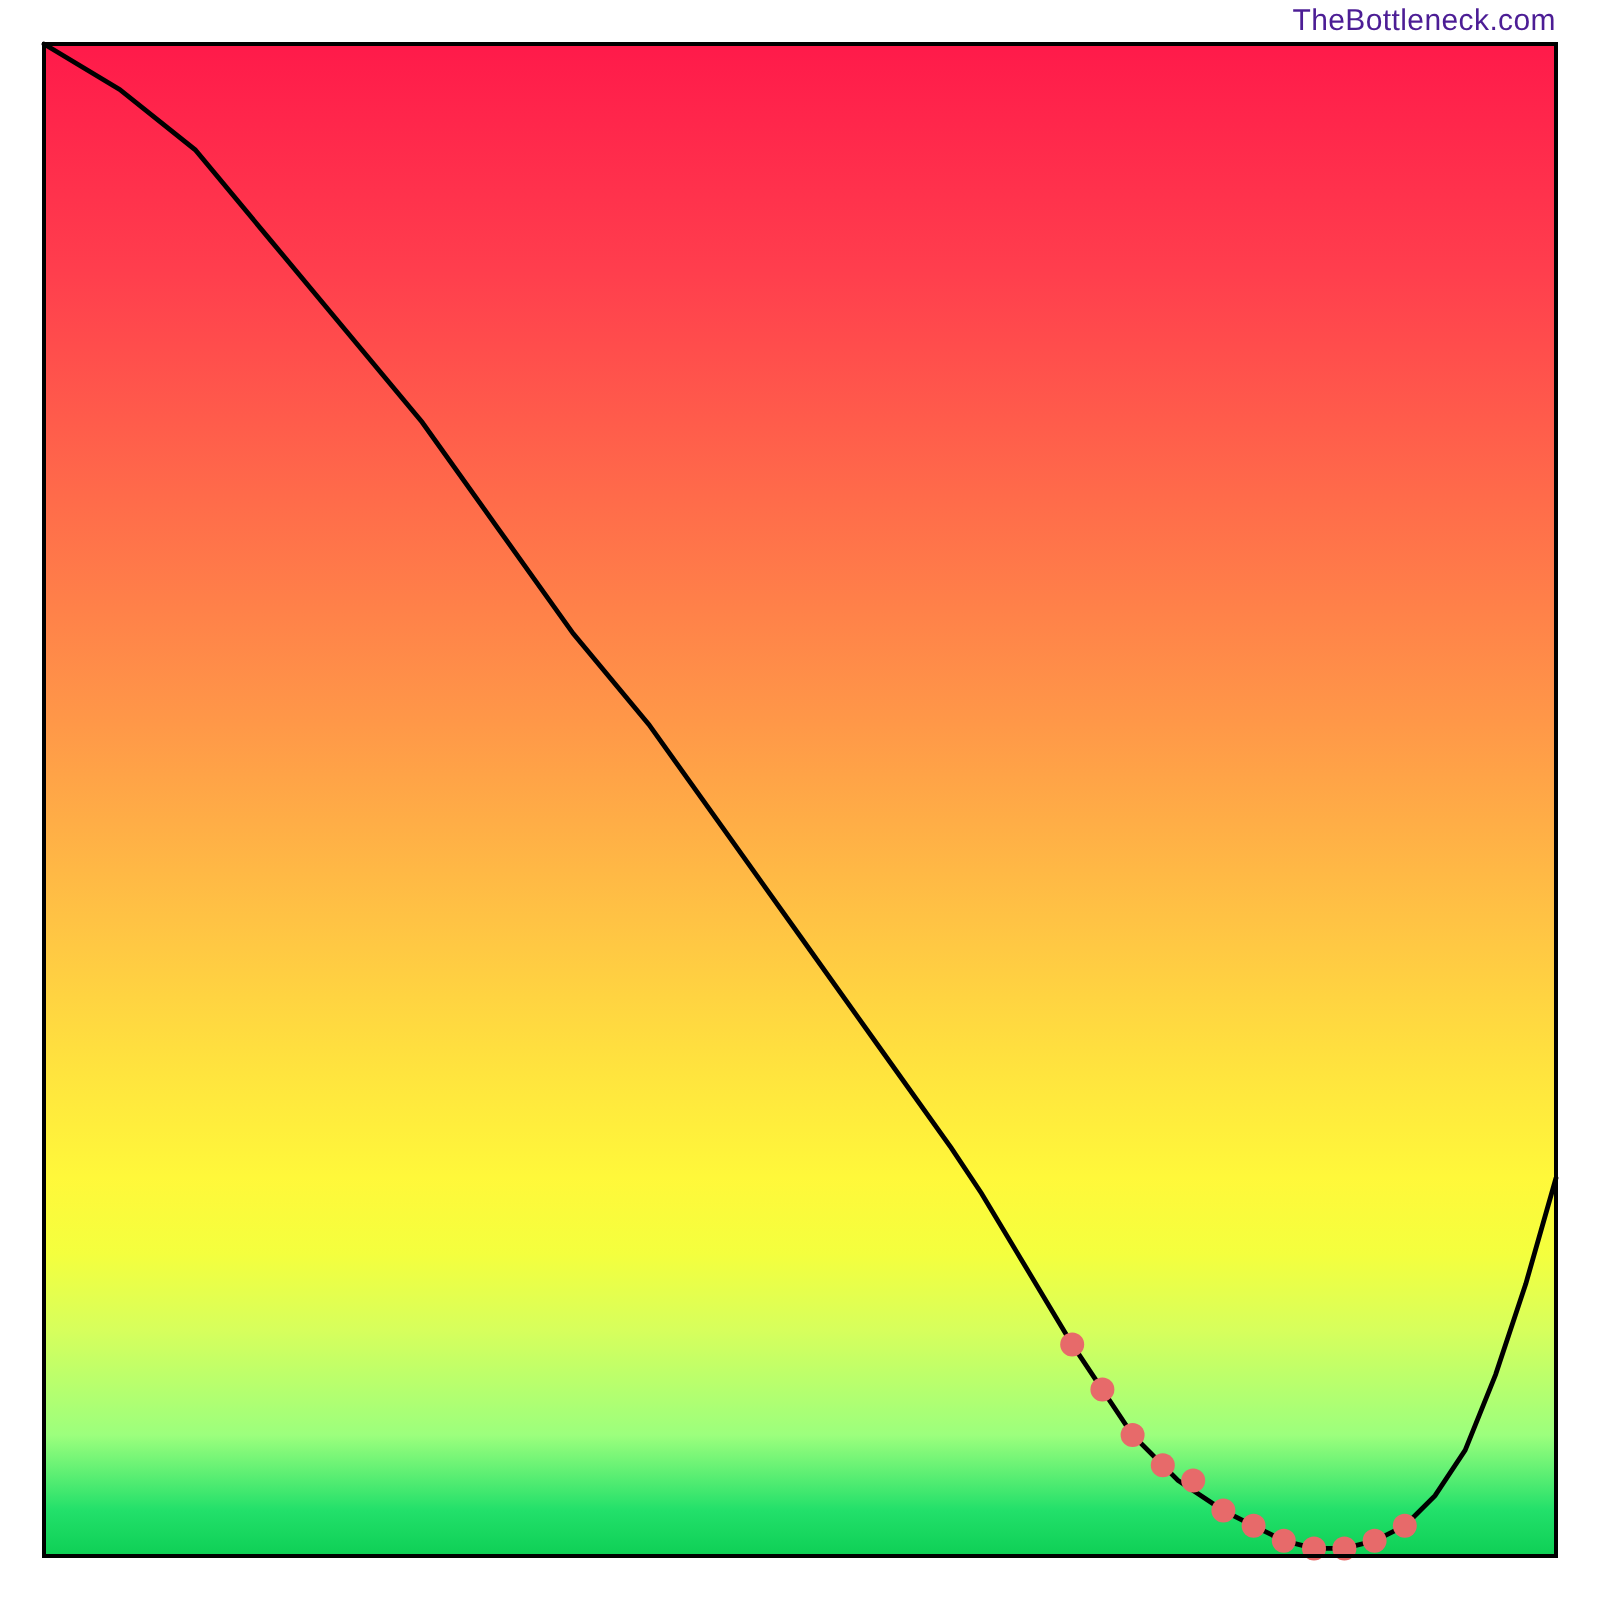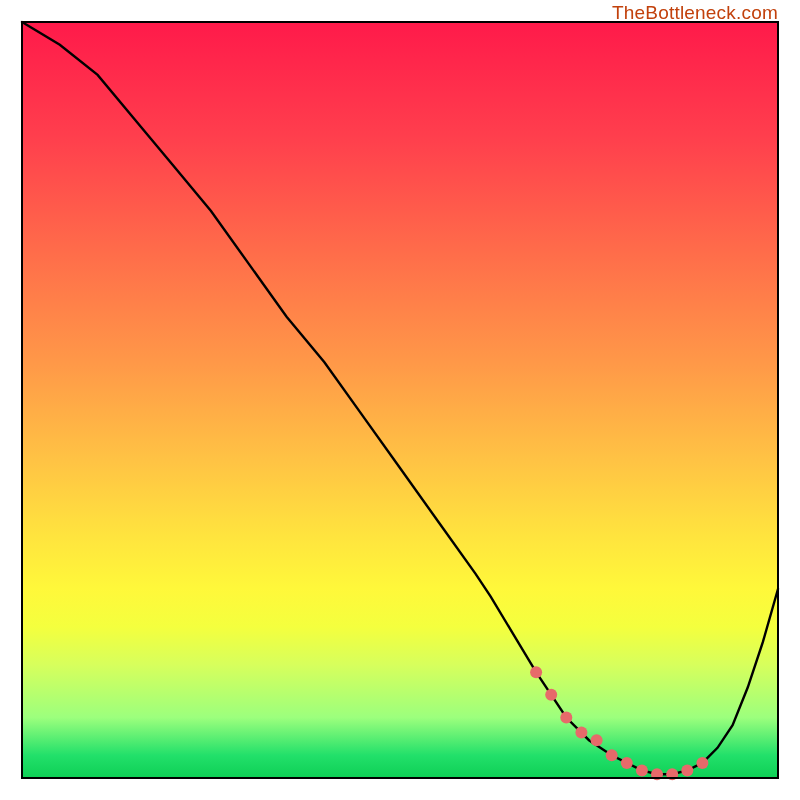--- a/index.html
+++ b/index.html
@@ -33,22 +33,22 @@
       #d7ff5c 85%,
       #9cff7d 92%,
       #22e06a 97%,
       #0ecf55 100%
     );
   }
   .watermark {
     position: absolute;
     top: 2px;
     right: 22px;
-    font-size: 19px;
-    color: #c2410c;
+    font-size: 15px;
+    color: #4c1d95;
     font-family: Arial, sans-serif;
     letter-spacing: 0.2px;
   }
   svg.overlay {
     position: absolute;
     left: 0;
     top: 0;
     width: 800px;
     height: 800px;
     pointer-events: none;

